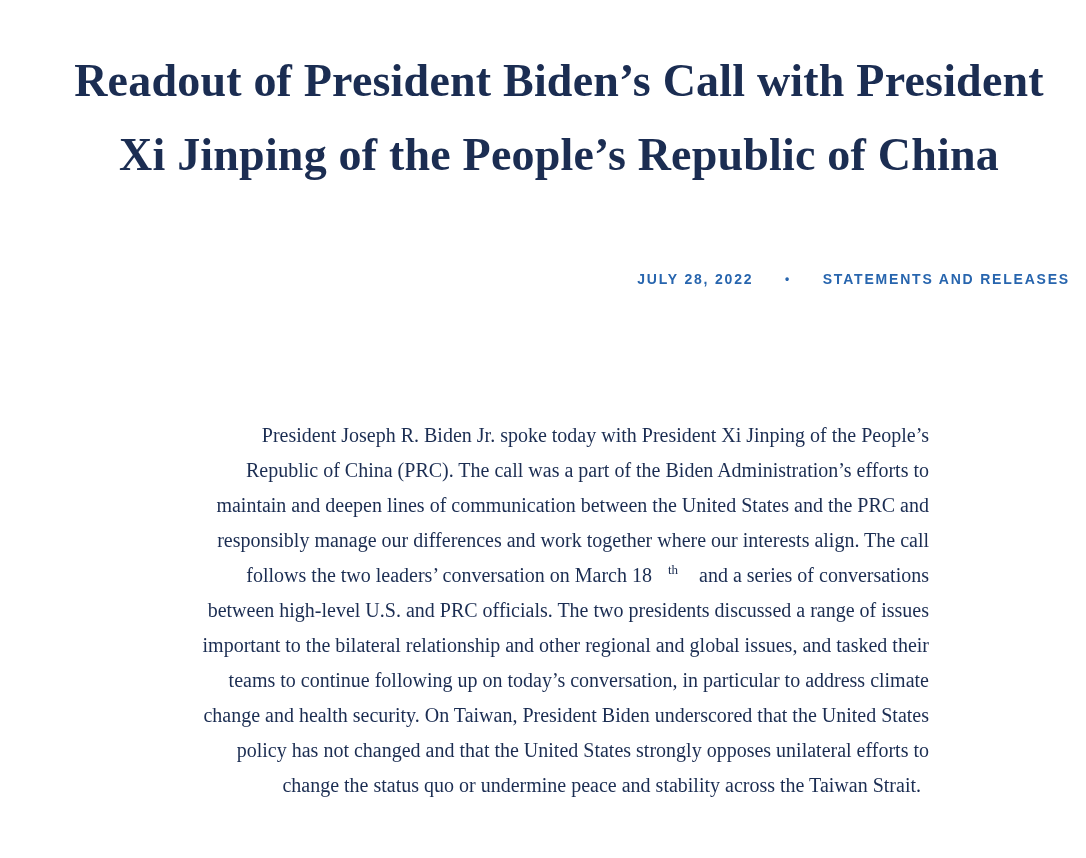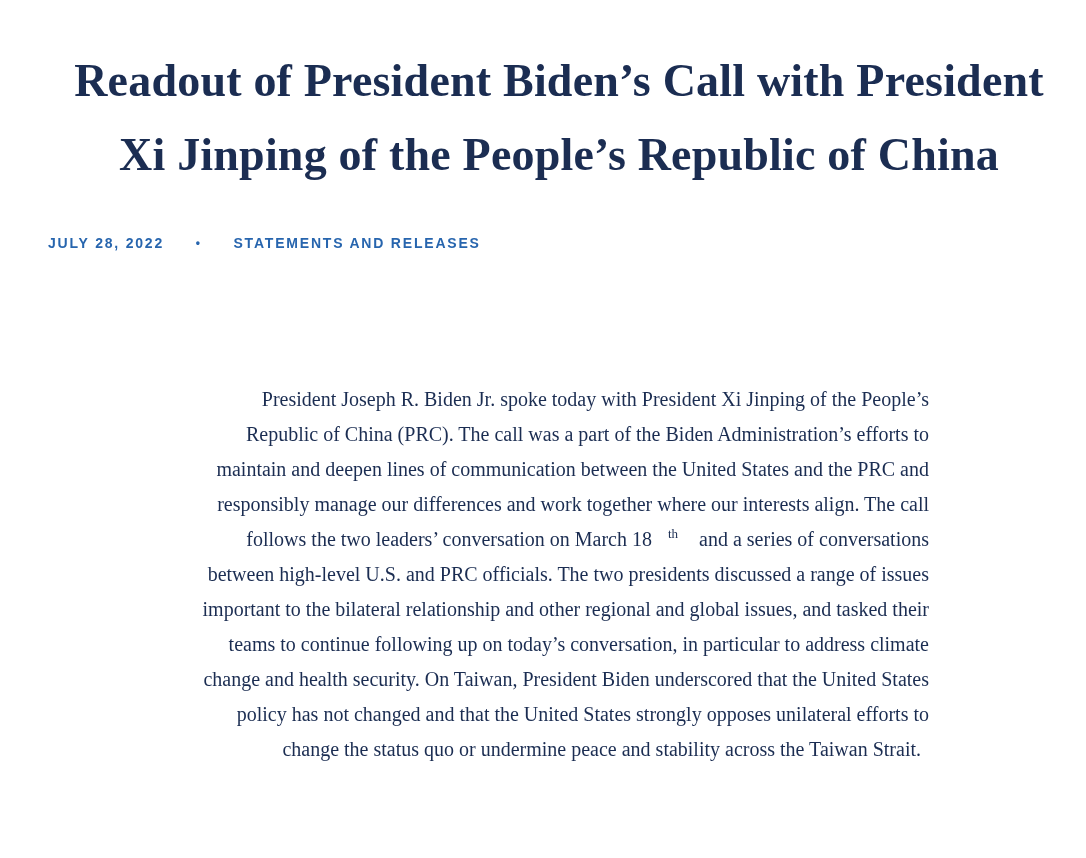--- a/index.html
+++ b/index.html
@@ -22,22 +22,22 @@
     max-width: 1010px;
     margin: 0 auto;
     font-family: "Liberation Serif", "DejaVu Serif", serif;
     font-weight: 600;
     font-size: 46px;
     line-height: 74px;
     color: #1b2d52;
     letter-spacing: 0.2px;
   }
   .article-meta {
-    margin-top: 20px;
-    text-align: left;
+    margin-top: 56px;
+    text-align: right;
     font-family: "Liberation Sans", sans-serif;
     font-size: 14px;
     font-weight: 700;
     letter-spacing: 1.8px;
     color: #2765ae;
     text-transform: uppercase;
   }
   .article-meta .sep {
     display: inline-block;
     margin: 0 10px;

